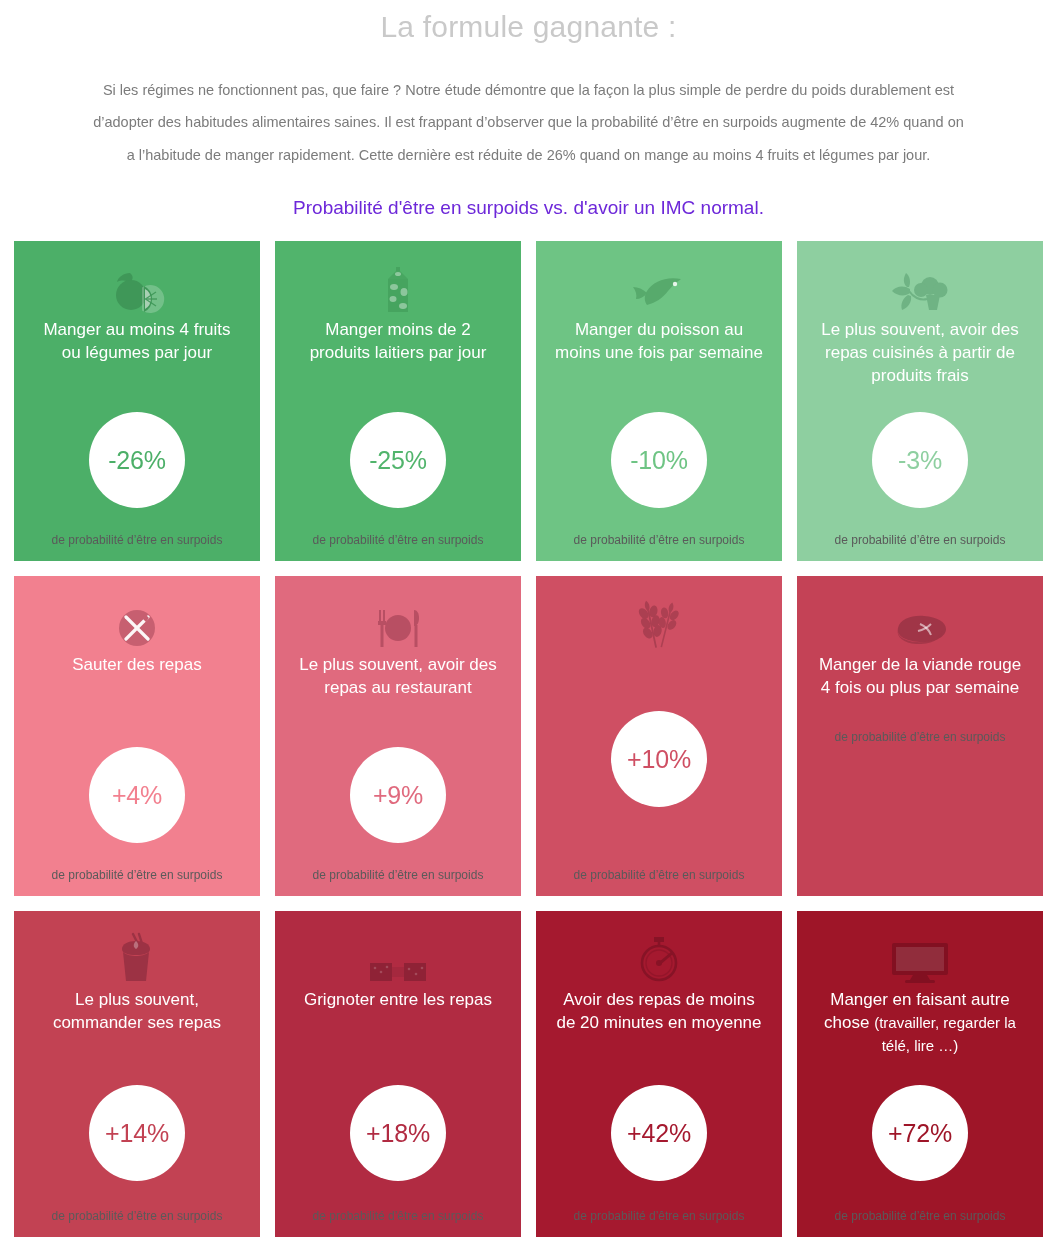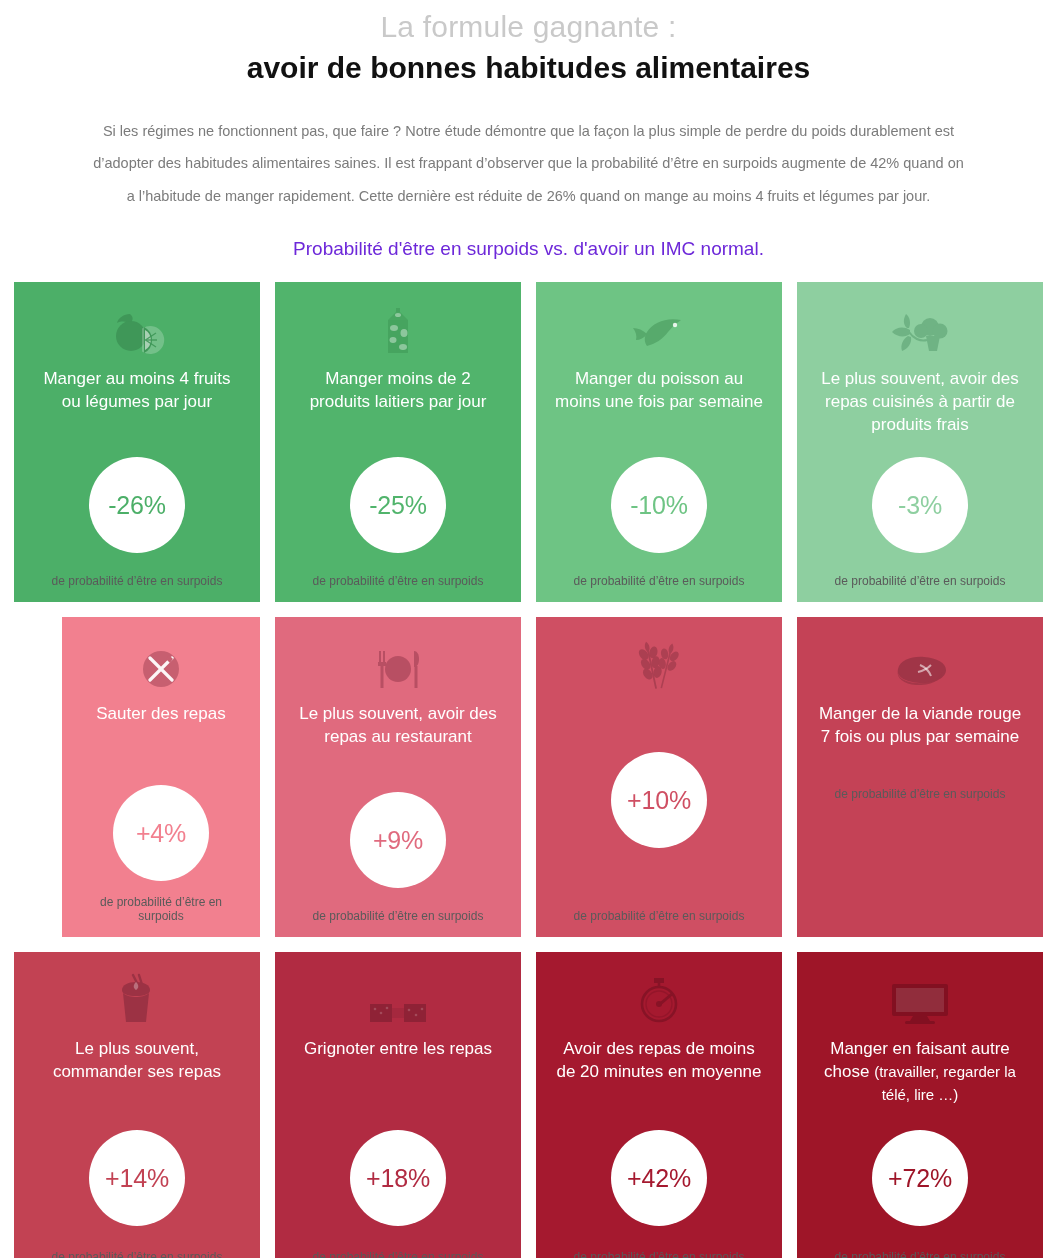--- a/index.html
+++ b/index.html
@@ -53,21 +53,20 @@
   }
 
   .card {
     position: relative;
     height: 320px;
     padding: 22px 14px 14px 14px;
     display: flex;
     flex-direction: column;
     align-items: center;
     overflow: hidden;
-    gap: 8px;
   }
   .card.tall { height: 326px; }
 
   .card-icon {
     height: 52px;
     display: flex;
     align-items: flex-end;
     justify-content: center;
     margin-bottom: 4px;
   }
@@ -113,21 +112,20 @@
     text-align: center;
     width: 100%;
     margin-top: 4px;
   }
 </style>
 </head>
 <body>
 
 <div class="header">
   <div class="title-light">La formule gagnante :</div>
-  <div class="title-bold">avoir de bonnes habitudes alimentaires</div>
   <p class="intro">Si les régimes ne fonctionnent pas, que faire ? Notre étude démontre que la façon la plus simple de perdre du poids durablement est d’adopter des habitudes alimentaires saines. Il est frappant d’observer que la probabilité d’être en surpoids augmente de 42% quand on a l’habitude de manger rapidement. Cette dernière est réduite de 26% quand on mange au moins 4 fruits et légumes par jour.</p>
   <div class="subhead">Probabilité d'être en surpoids vs. d'avoir un IMC normal.</div>
 </div>
 
 <div class="grid">
     <div class="card" style="background: rgb(76, 175, 104);">
       <div class="card-icon">
         <svg width="62" height="44" viewBox="0 0 62 44">
           <g fill="#3f9758">
             <path d="M24 2c-6 0-12 4-13 9 4-2 10-2 13 1 3-3 4-7 0-10z"></path>
@@ -202,21 +200,21 @@
             <path d="M19 18c4 6 11 10 18 8" stroke="#6fb384" stroke-width="2" fill="none"></path>
           </g>
         </svg>
       </div>
       <div class="card-label"><span>Le plus souvent, avoir des repas cuisinés à partir de produits frais</span></div>
       <div class="circle-wrap">
         <div class="circle" style="color:#8ecfa0">-3%</div>
       </div>
       <div class="card-caption">de probabilité d’être en surpoids</div>
     </div>
-    <div class="card" style="background: rgb(242, 128, 143); margin-left: 48px;">
+    <div class="card" style="background: rgb(242, 128, 143);">
       <div class="card-icon">
         <svg width="44" height="44" viewBox="0 0 44 44">
           <g fill="#c75f70">
             <circle cx="22" cy="22" r="18"></circle>
             <g stroke="#ffffff" stroke-width="3.2" stroke-linecap="round" opacity="0.95">
               <line x1="11" y1="11" x2="33" y2="33"></line>
               <line x1="33" y1="11" x2="11" y2="33"></line>
             </g>
             <path d="M30 8l4 4-3 4-4-4z" fill="#c75f70"></path>
           </g>
@@ -283,21 +281,21 @@
       <div class="card-icon">
         <svg width="60" height="38" viewBox="0 0 60 38">
           <g fill="#a03547">
             <path d="M8 16c2-9 14-13 26-12 13 1 22 6 22 13 0 8-12 14-26 13C16 29 6 24 8 16z"></path>
             <path d="M30 12c5 2 9 6 11 11" stroke="#ffffff" stroke-width="2" fill="none" opacity="0.55"></path>
             <path d="M41 12c-4 4-8 6-13 7" stroke="#ffffff" stroke-width="2" fill="none" opacity="0.55"></path>
             <path d="M8 18c-1 6 6 11 18 12 13 1 24-4 26-11 1 7-11 14-26 13C14 31 6 25 8 18z" opacity="0.85"></path>
           </g>
         </svg>
       </div>
-      <div class="card-label"><span>Manger de la viande rouge 7 fois ou plus par semaine</span></div>
+      <div class="card-label"><span>Manger de la viande rouge 4 fois ou plus par semaine</span></div>
       <div class="card-caption">de probabilité d’être en surpoids</div>
     </div>
     <div class="card tall" style="background: rgb(194, 66, 83);">
       <div class="card-icon">
         <svg width="50" height="54" viewBox="0 0 50 54">
           <g fill="#9c3244">
             <g stroke="#9c3244" stroke-width="2.4" stroke-linecap="round">
               <line x1="21" y1="3" x2="29" y2="19"></line>
               <line x1="27" y1="3" x2="32" y2="19"></line>
             </g>

